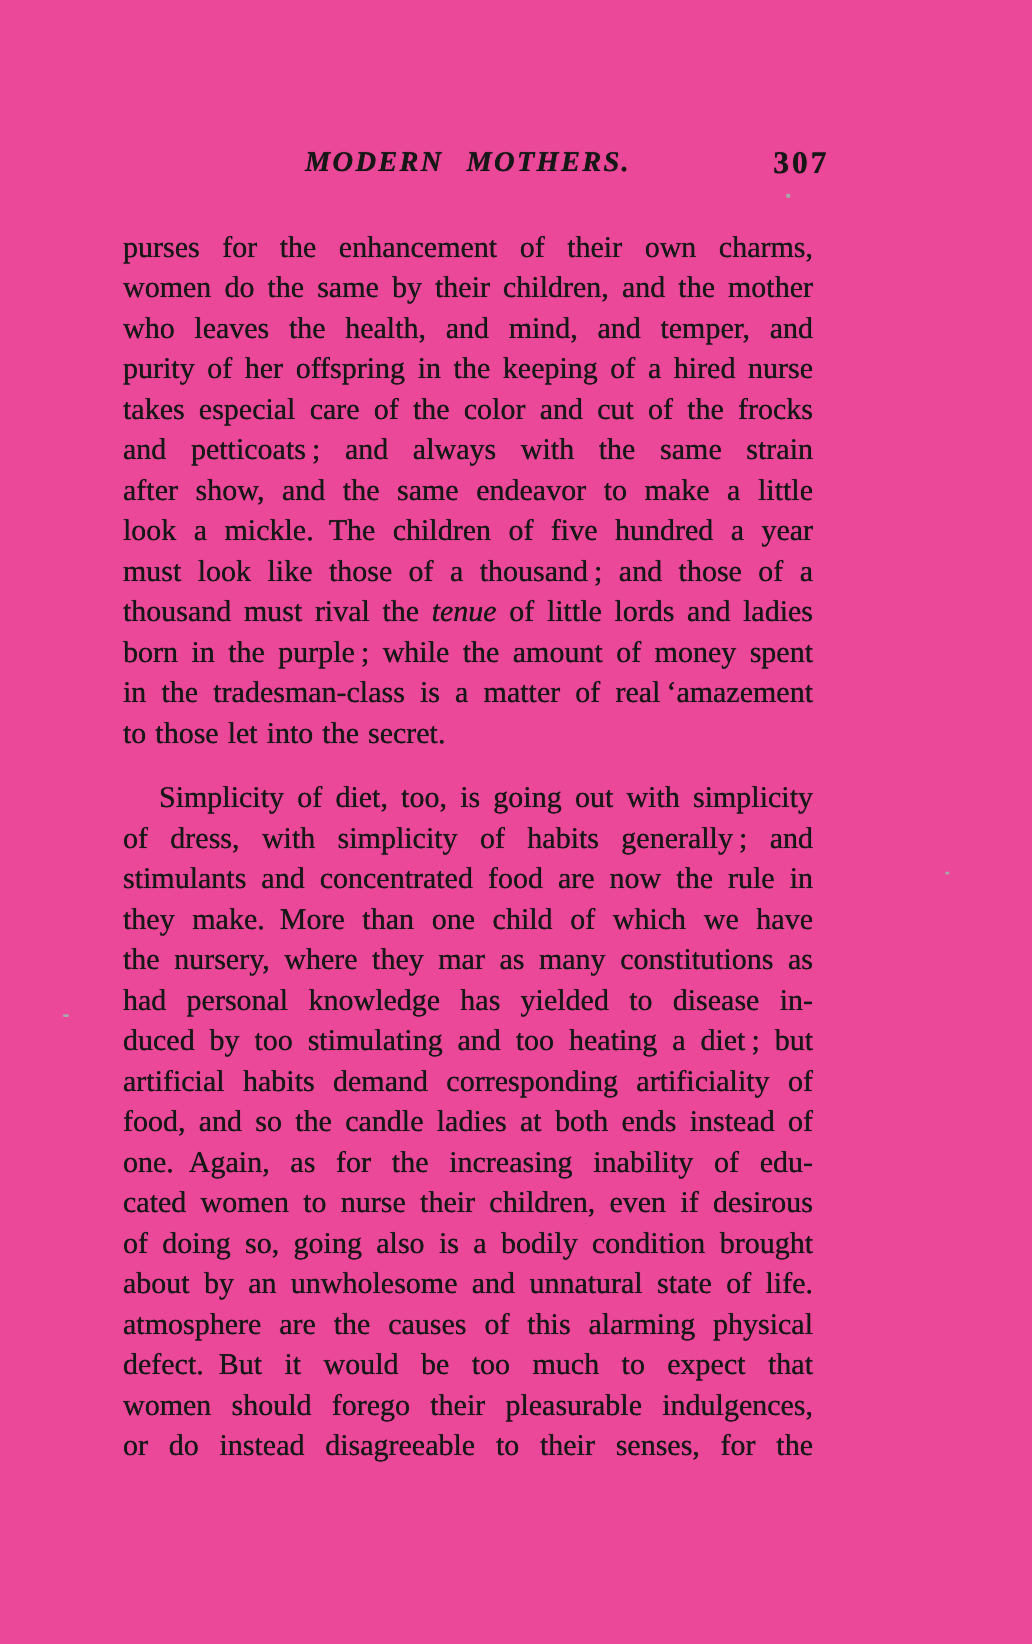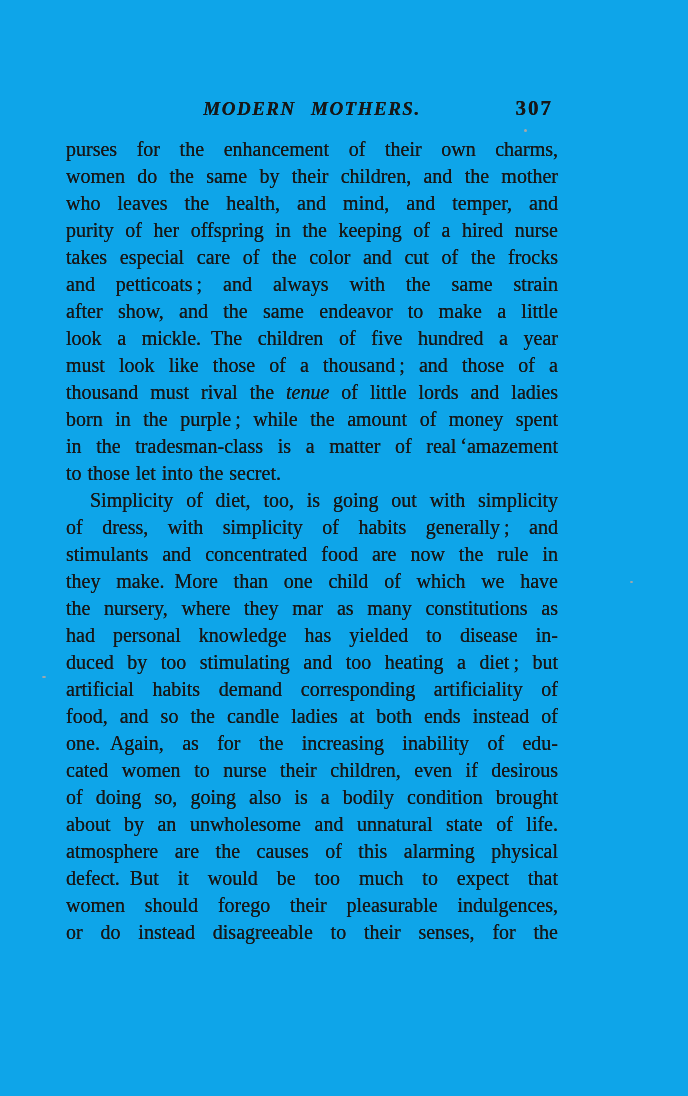--- a/index.html
+++ b/index.html
@@ -5,21 +5,21 @@
   html, body {
     margin: 0;
     padding: 0;
     background: #e9e9e9;
   }
   .page {
     position: relative;
     width: 688px;
     height: 1096px;
     margin: 0 auto;
-    background: #0ea5e9;
+    background: #ec4899;
     color: #171717;
     font-family: "Liberation Serif", "DejaVu Serif", serif;
     overflow: hidden;
   }
   .running-head {
     position: absolute;
     top: 96px;
     left: 66px;
     width: 492px;
     height: 28px;
@@ -48,21 +48,21 @@
   }
   .body-text {
     position: absolute;
     top: 136px;
     left: 66px;
     width: 492px;
     font-size: 20px;
     line-height: 27px;
     text-shadow: 0 0 0.5px currentColor;
   }
-  .paragraph { margin: 0; }
+  .paragraph { margin: 16px; }
   .line {
     text-align: justify;
     text-align-last: justify;
     word-spacing: 1px;
   }
   .line.short-last {
     text-align-last: left;
   }
   .paragraph.indent .line:first-child {
     text-indent: 24px;

